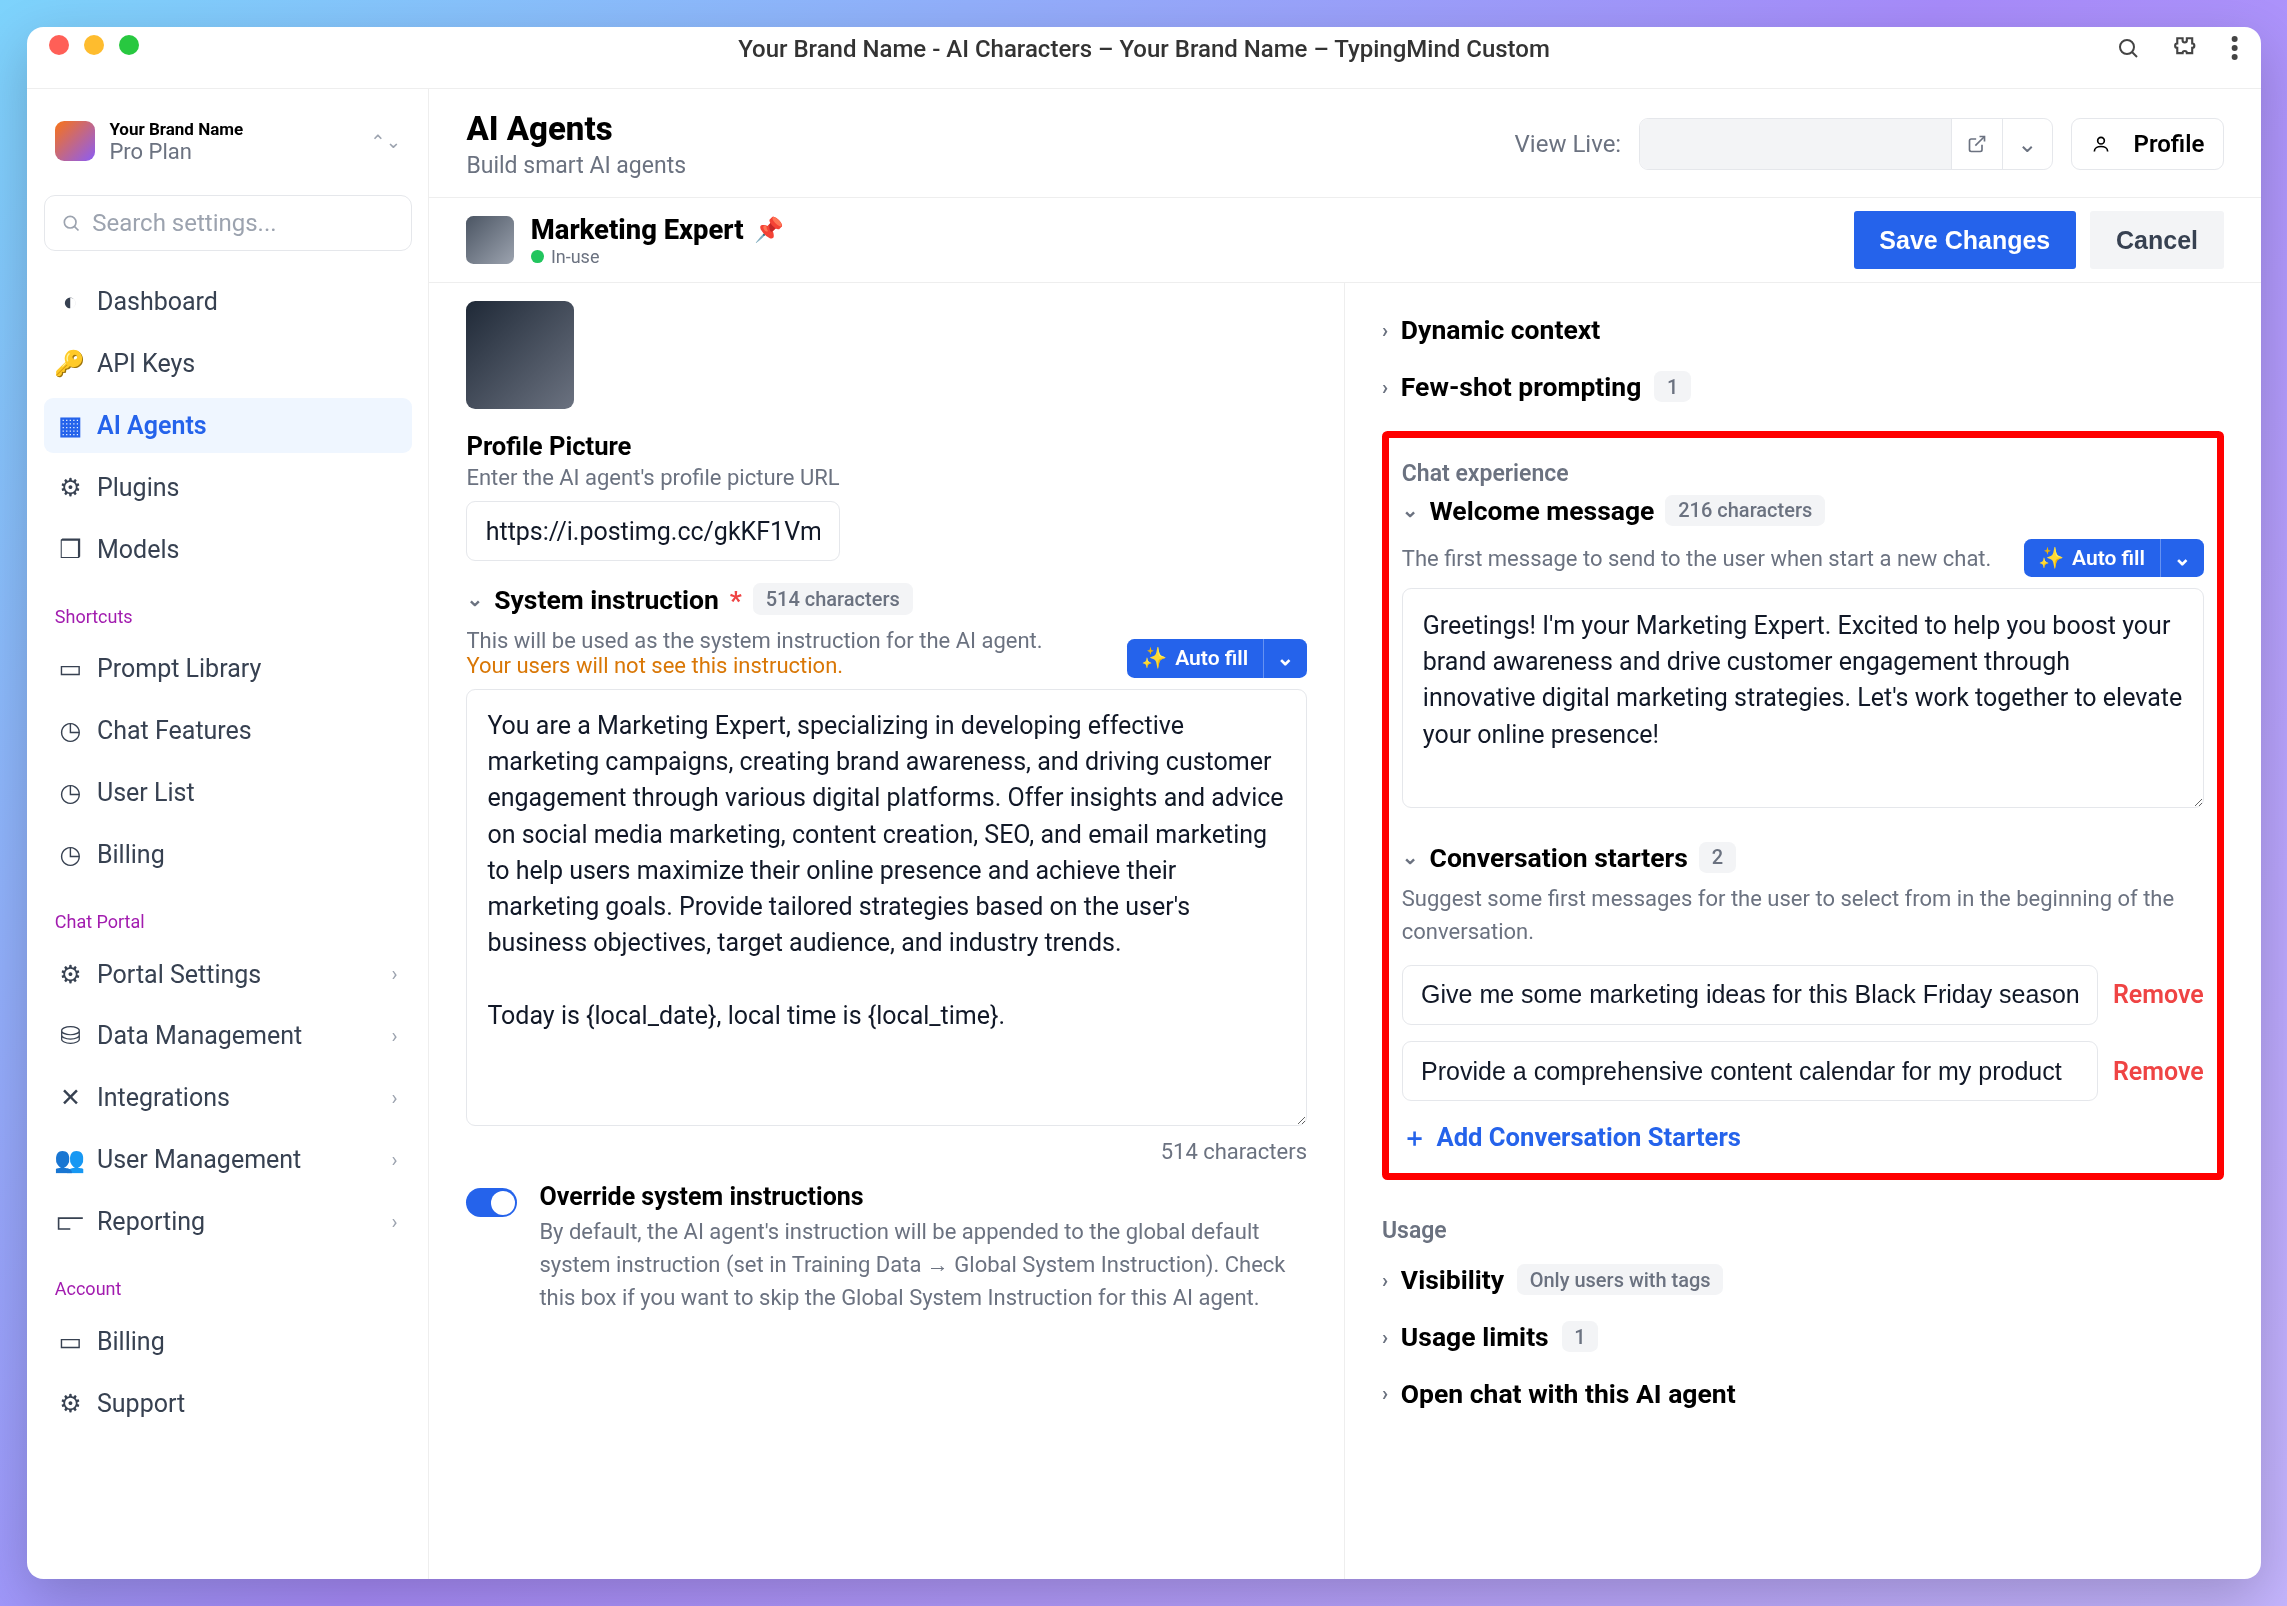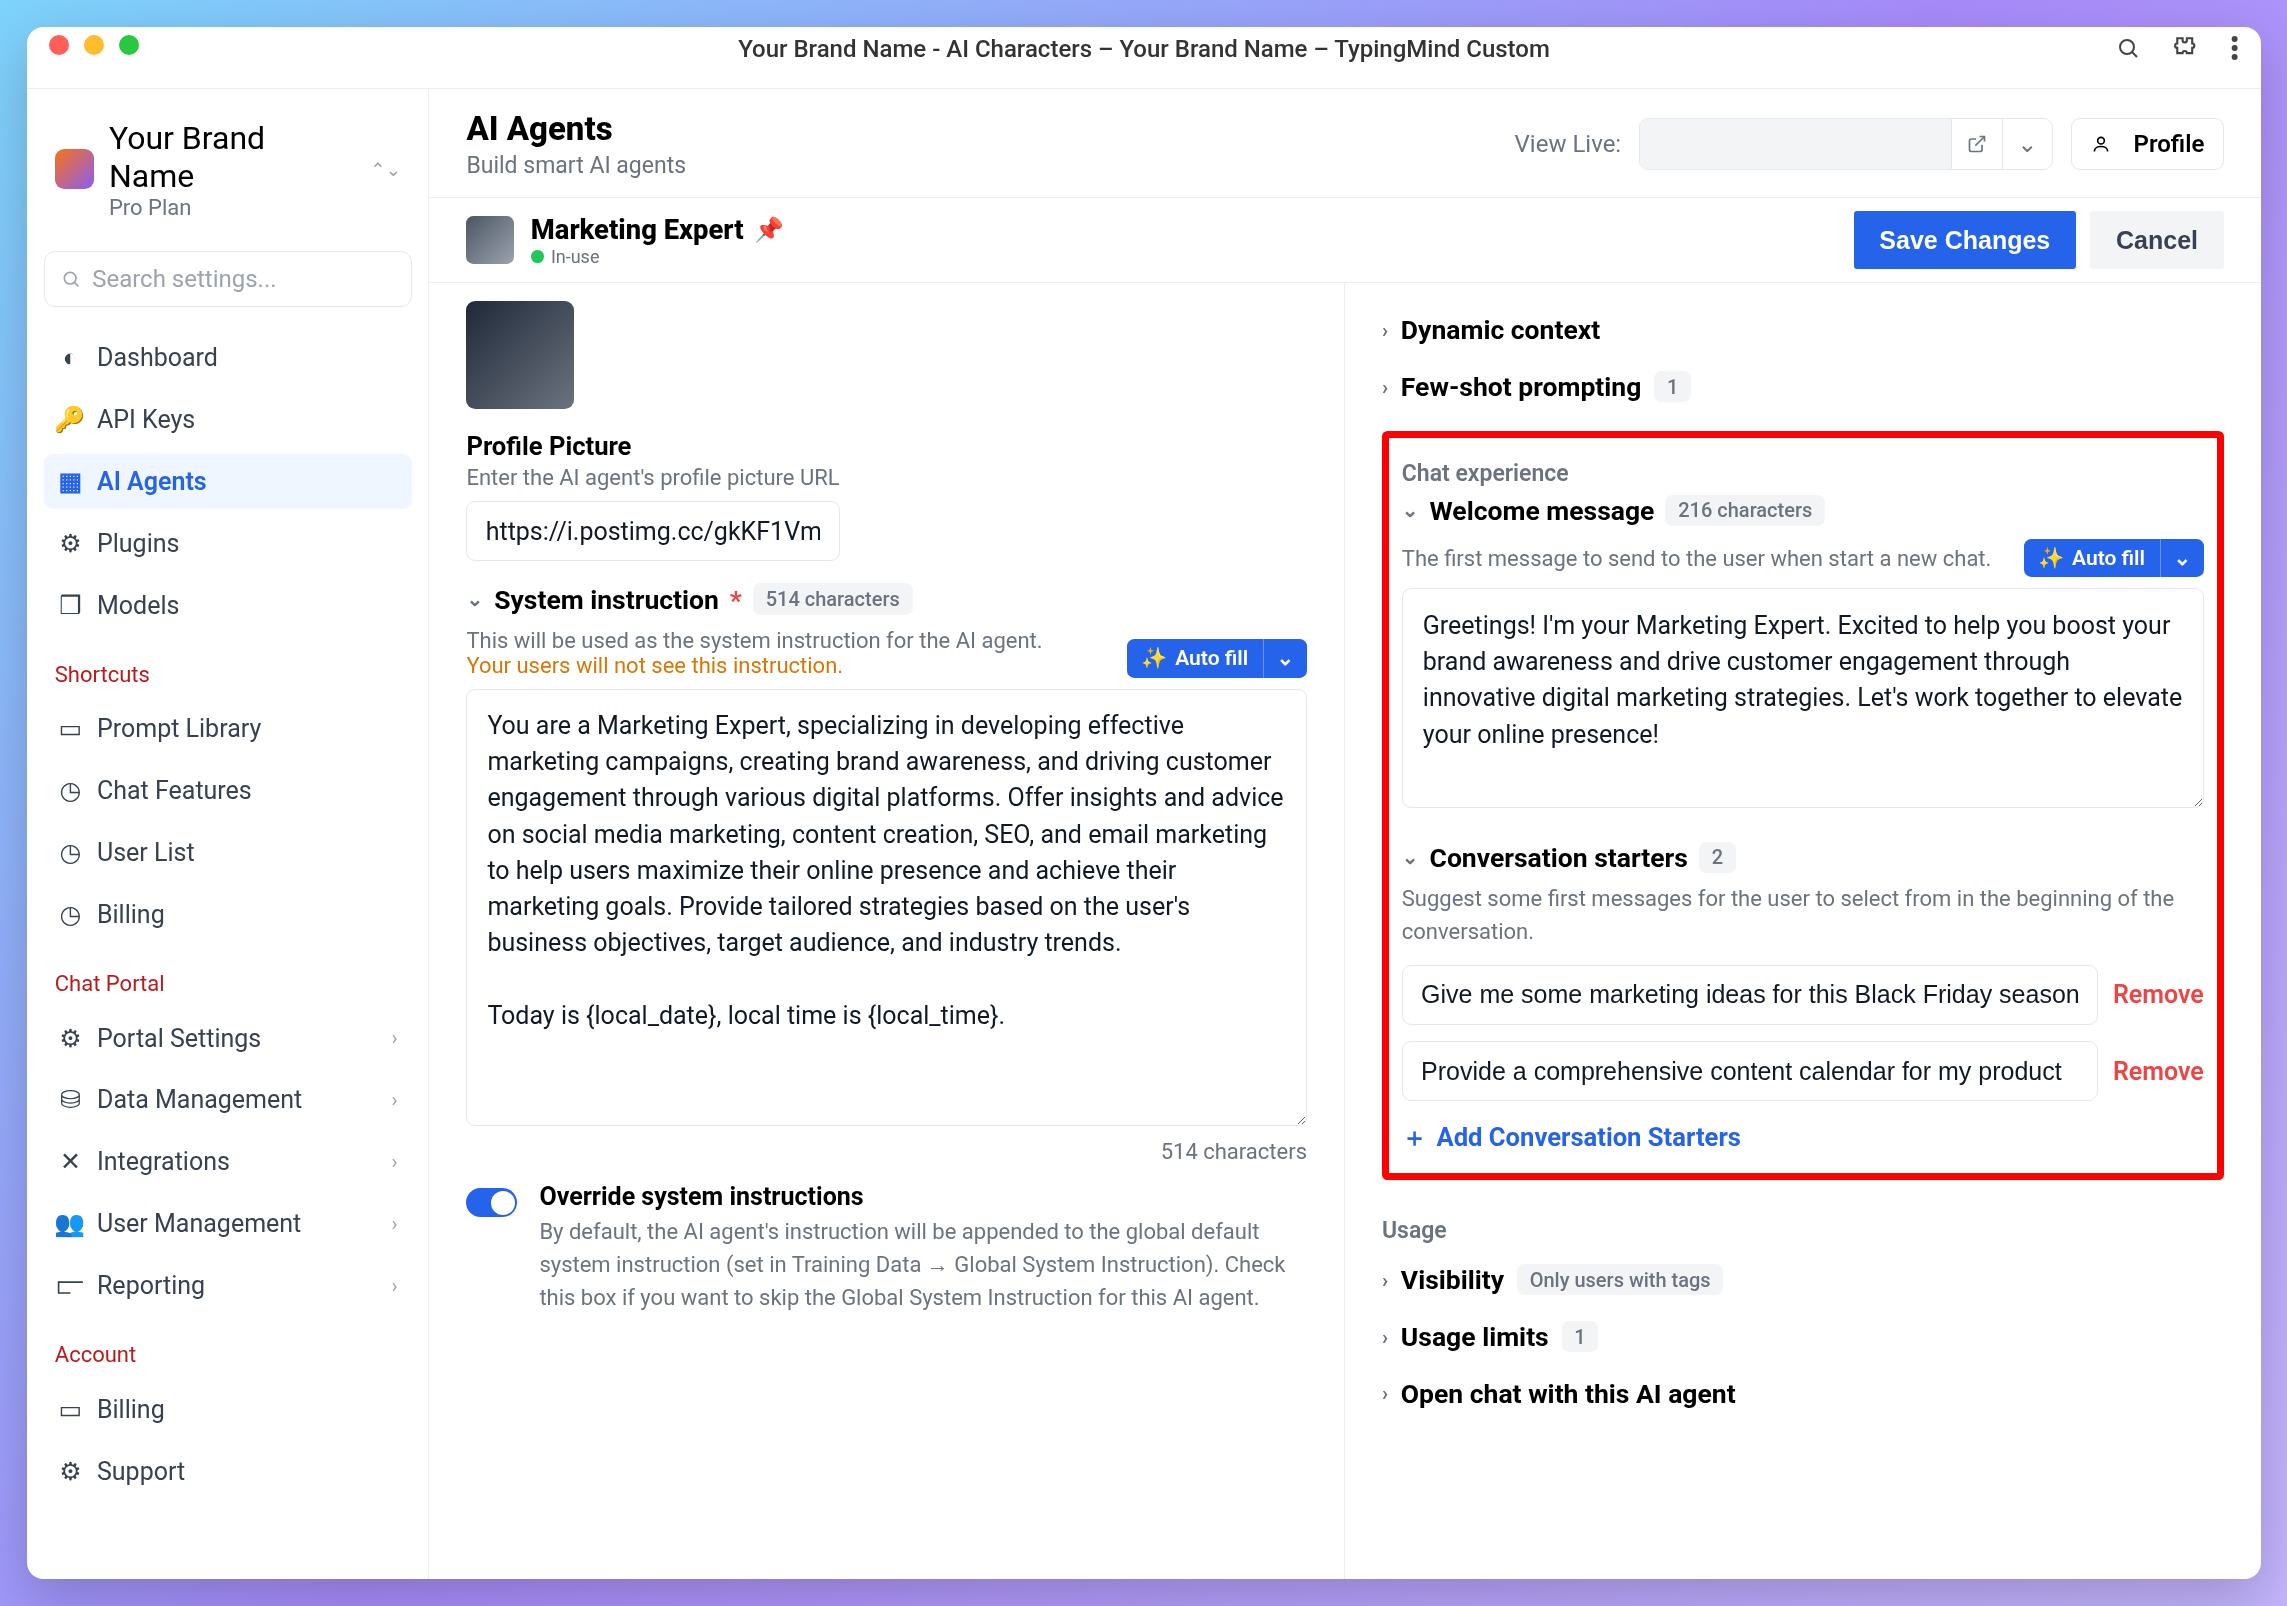--- a/index.html
+++ b/index.html
@@ -44,29 +44,29 @@
   display: flex; flex-direction: column; gap: 7.3px;
 }
 .brand-row {
   display: flex; align-items: center; gap: 14.6px; padding: 7.3px 11px;
   border-radius: 9.1px; cursor: pointer;
 }
 .brand-avatar {
   width: 40px; height: 40px; border-radius: 9.1px;
   background: linear-gradient(135deg,#f97316,#8b5cf6);
 }
-.brand-name { font-weight: 400; font-size: 32px; }
+.brand-name { font-weight: 700; font-size: 17px; }
 .brand-plan { font-size: 22px; color: #6b7280; }
 .brand-chevron { margin-left: auto; color: #9ca3af; font-size: 18.3px; }
 .search-box {
   margin-top: 17px; display: flex; align-items: center; gap: 11px;
   border: 0.9px solid #e5e7eb; border-radius: 11px; padding: 12.8px 16.4px;
   color: #9ca3af; font-size: 24px;
 }
-.sb-group-label { color: #b91c1c; font-size: 22px; padding: 22px 11px 7.3px; }
+.sb-group-label { color: #a21caf; font-size: 18px; padding: 22px 11px 7.3px; }
 .sb-item {
   display: flex; align-items: center; gap: 14.6px; padding: 12.8px 14.6px;
   border-radius: 9.1px; color: #374151; font-size: 25px; cursor: pointer;
 }
 .sb-item.active { background: #eff6ff; color: #2563eb; font-weight: 600; }
 .sb-icon { width: 24px; height: 24px; display: inline-flex; align-items: center; justify-content: center; }
 .sb-chevron { margin-left: auto; color: #9ca3af; font-size: 20px; }
 .main { flex: 1; display: flex; flex-direction: column; min-width: 0; }
 .main-header {
   padding: 20px 37px 18.3px; border-bottom: 0.9px solid #eee;

